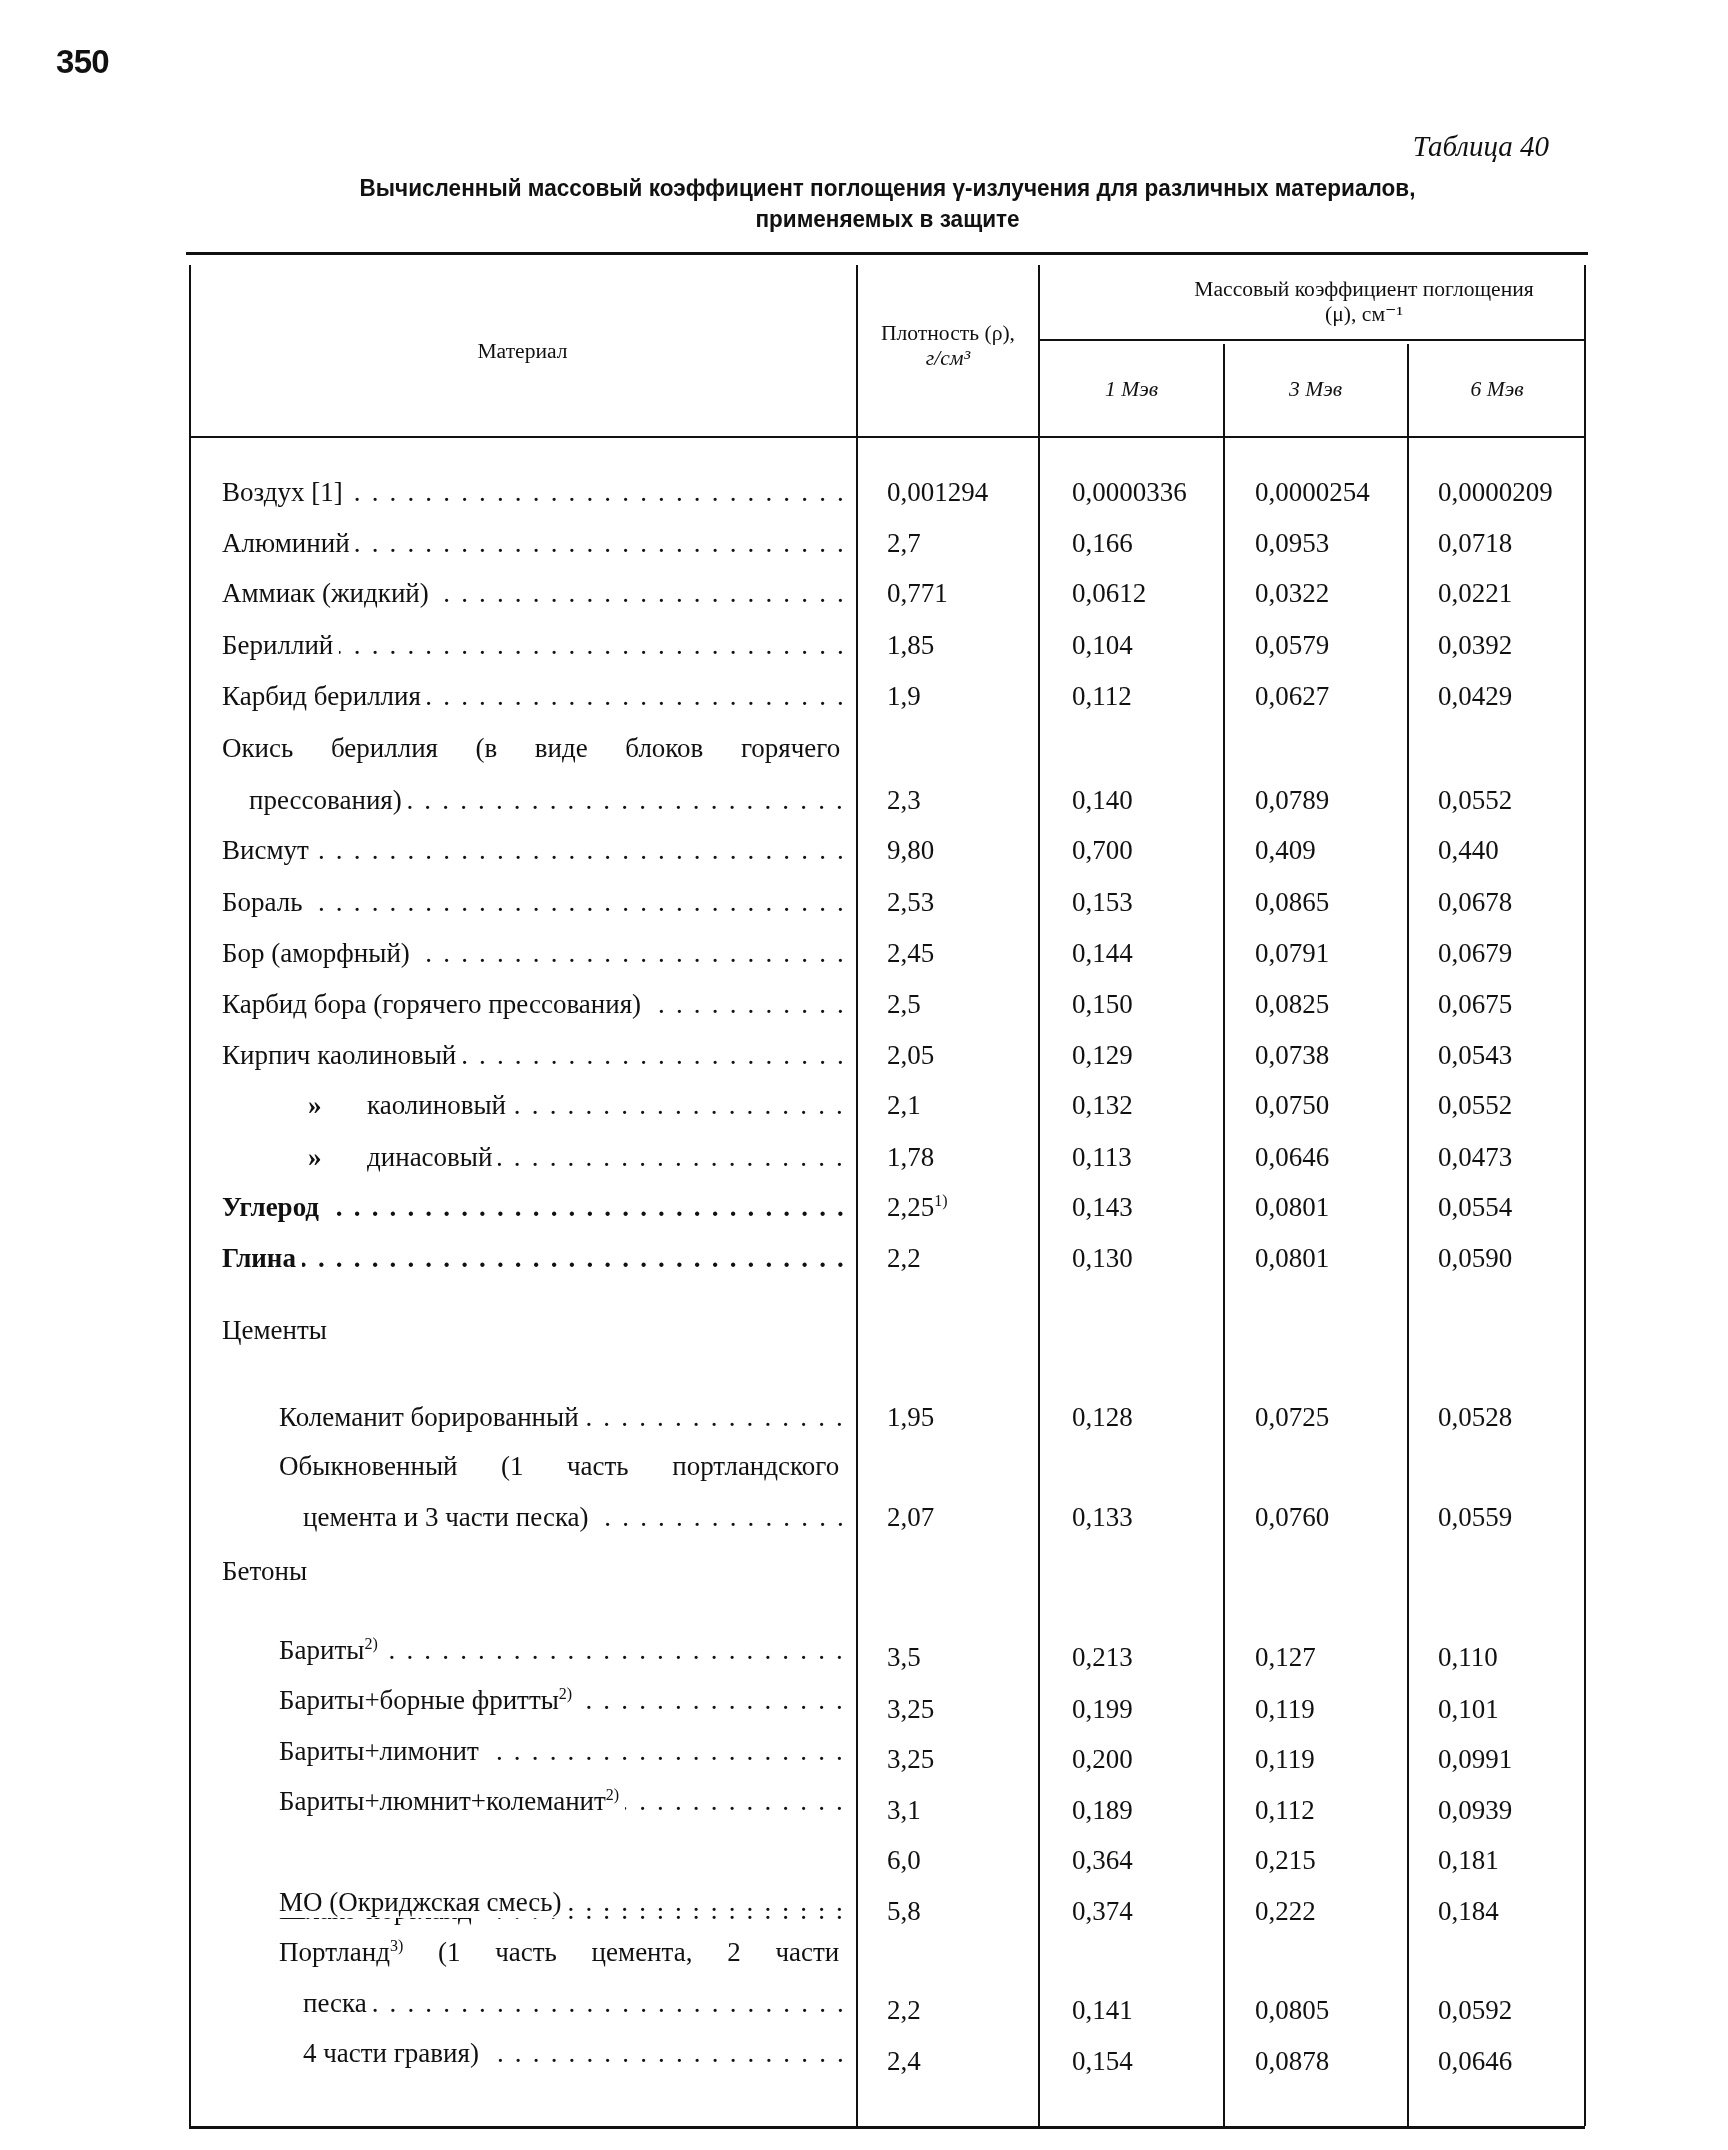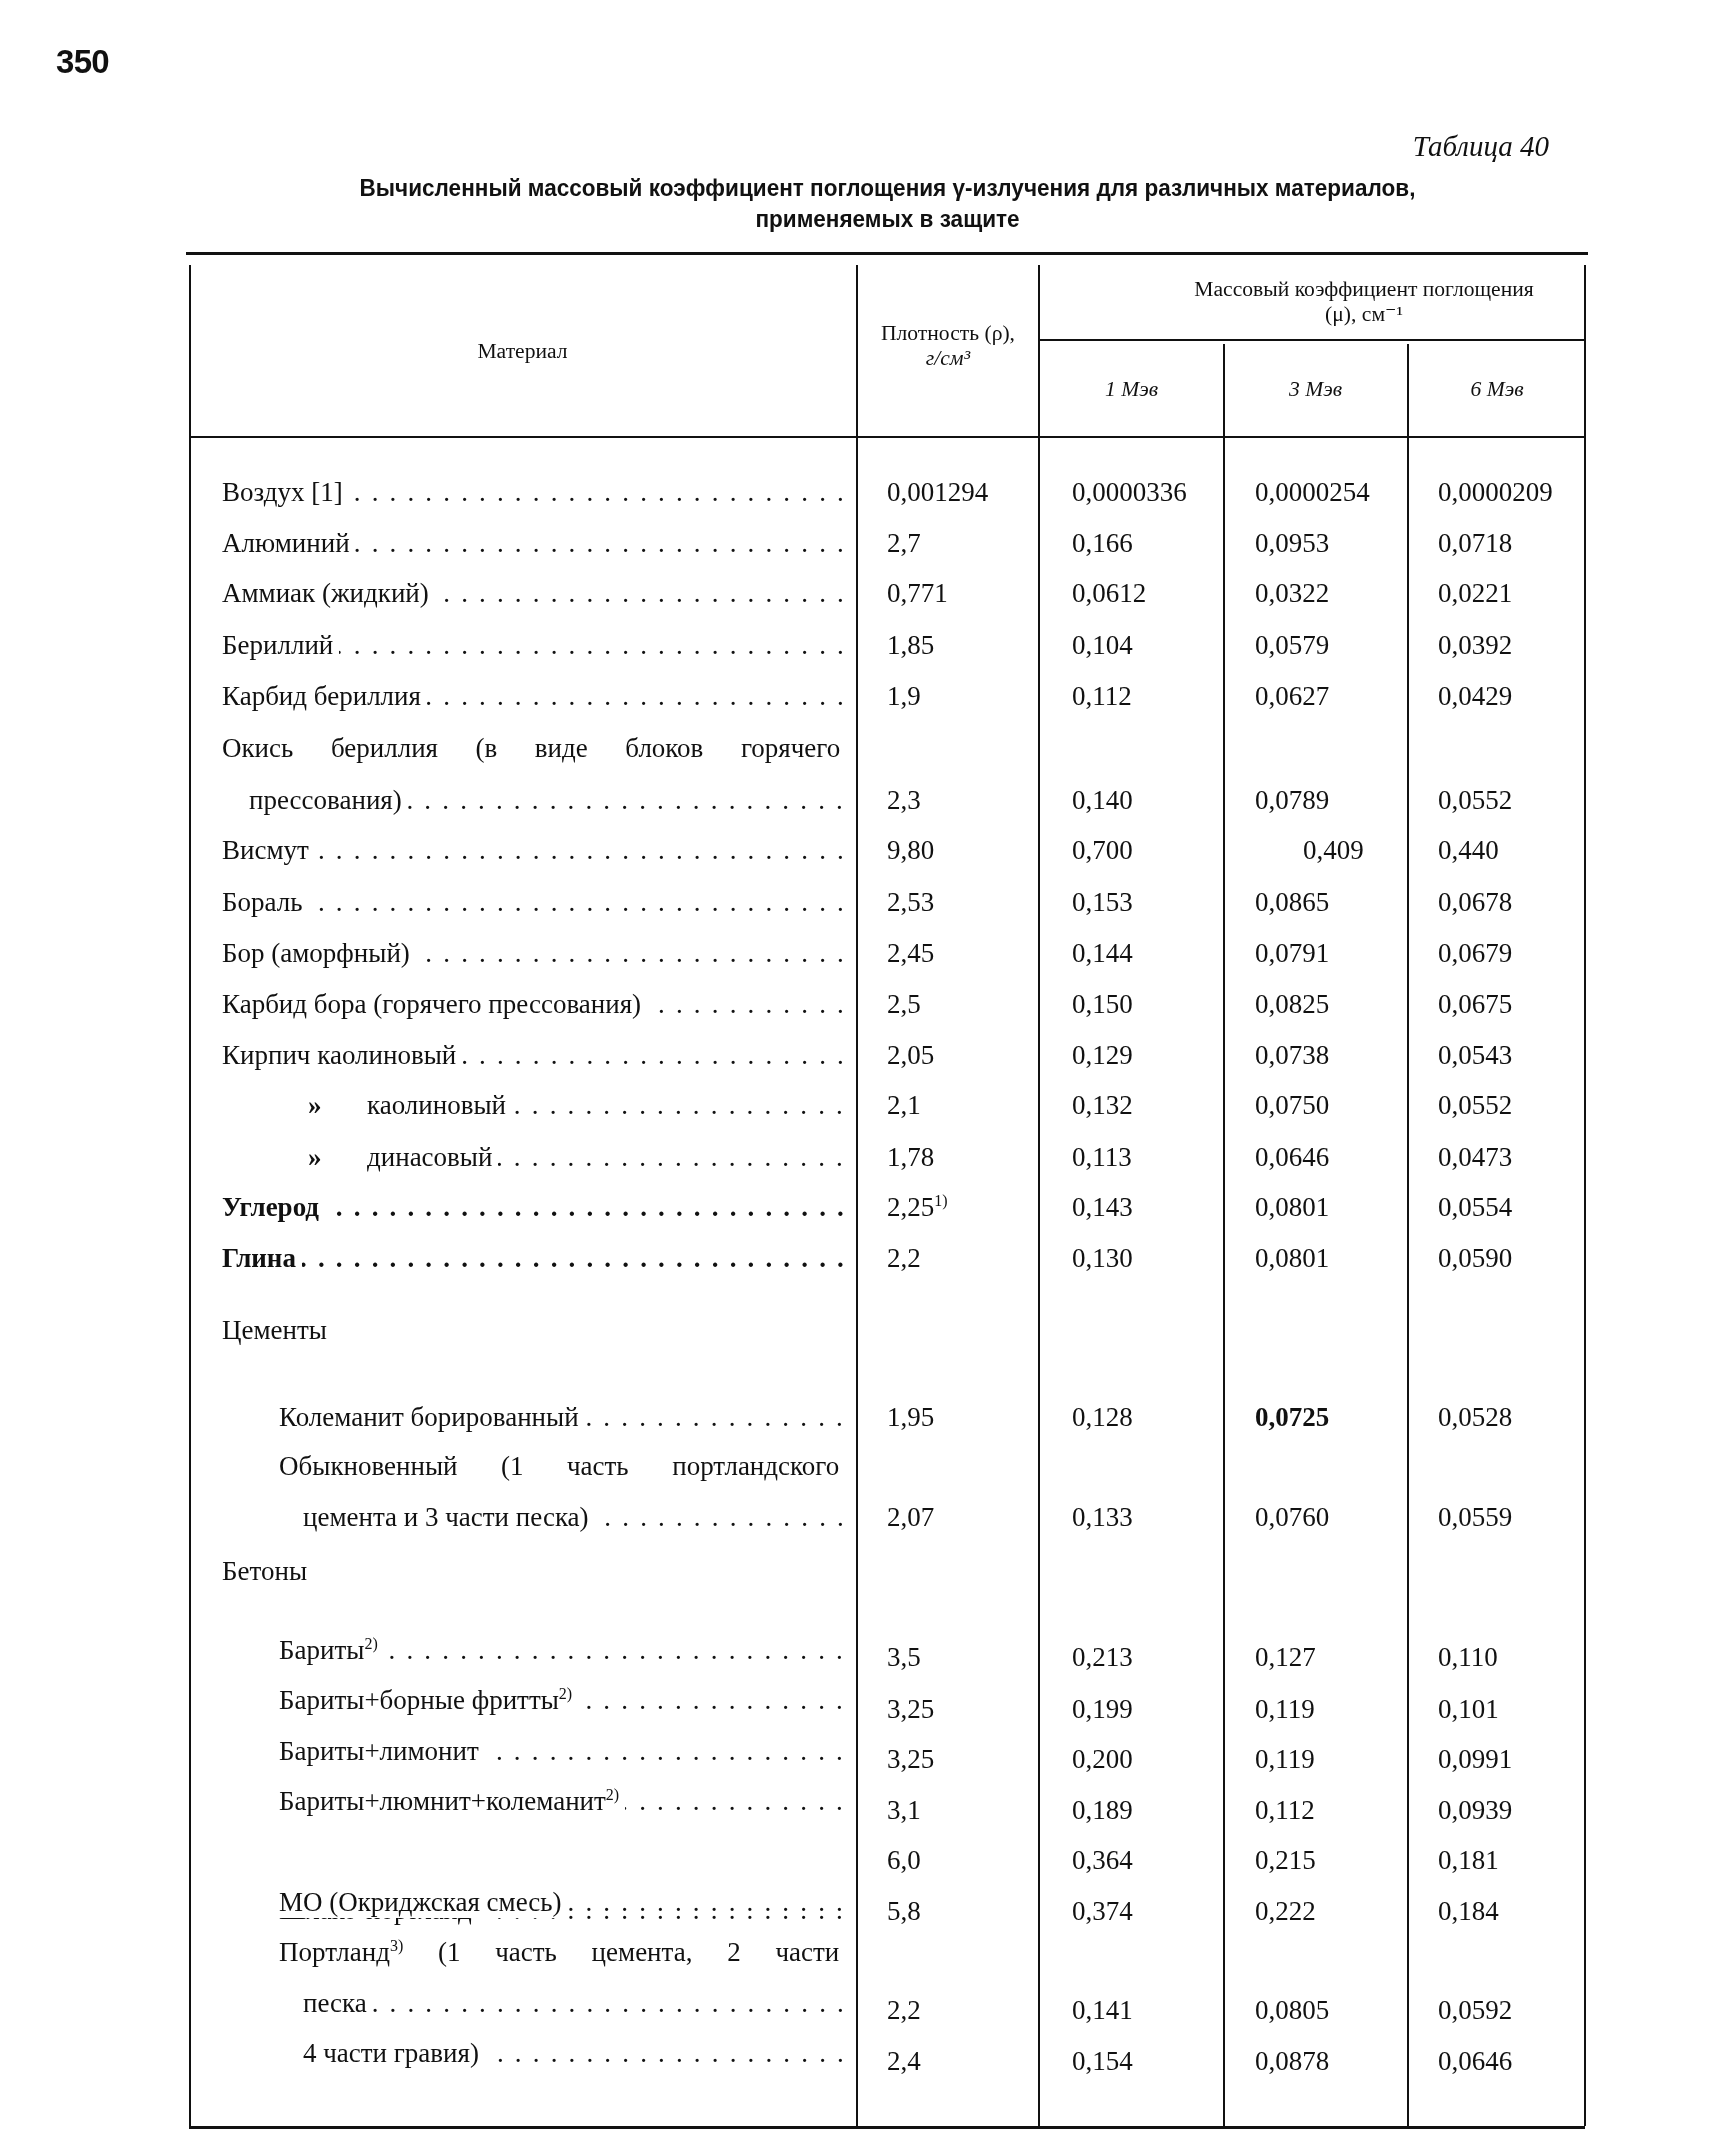--- a/index.html
+++ b/index.html
@@ -145,21 +145,21 @@
       <div class="cell c-e1" style="top: 785px;">0,140</div>
       <div class="cell c-e3" style="top: 785px;">0,0789</div>
       <div class="cell c-e6" style="top: 785px;">0,0552</div>
     </div>
     <div>
       <div class="row-label dots" style="top: 835px;">
         <span class="txt">Висмут</span>
       </div>
       <div class="cell c-density" style="top: 835px;">9,80</div>
       <div class="cell c-e1" style="top: 835px;">0,700</div>
-      <div class="cell c-e3" style="top: 835px; margin-left: 48px;">0,409</div>
+      <div class="cell c-e3" style="top: 835px;">0,409</div>
       <div class="cell c-e6" style="top: 835px;">0,440</div>
     </div>
     <div>
       <div class="row-label dots" style="top: 887px;">
         <span class="txt">Бораль</span>
       </div>
       <div class="cell c-density" style="top: 887px;">2,53</div>
       <div class="cell c-e1" style="top: 887px;">0,153</div>
       <div class="cell c-e3" style="top: 887px;">0,0865</div>
       <div class="cell c-e6" style="top: 887px;">0,0678</div>
@@ -226,21 +226,21 @@
       <div class="cell c-e1" style="top: 1243px;">0,130</div>
       <div class="cell c-e3" style="top: 1243px;">0,0801</div>
       <div class="cell c-e6" style="top: 1243px;">0,0590</div>
     </div>
     <div>
       <div class="row-label l1 dots" style="top: 1402px;">
         <span class="txt">Колеманит борированный</span>
       </div>
       <div class="cell c-density" style="top: 1402px;">1,95</div>
       <div class="cell c-e1" style="top: 1402px;">0,128</div>
-      <div class="cell c-e3" style="top: 1402px; font-weight: bold;">0,0725</div>
+      <div class="cell c-e3" style="top: 1402px;">0,0725</div>
       <div class="cell c-e6" style="top: 1402px;">0,0528</div>
     </div>
     <div>
       <div class="row-label l1" style="top: 1451px; text-align: justify; text-align-last: justify; white-space: normal;"><span class="txt" style="word-spacing: 7.2px;">Обыкновенный (1 часть портландского</span></div>
       <div class="row-label dots l2" style="top: 1502px;">
         <span class="txt">цемента и 3 части песка)</span>
       </div>
       <div class="cell c-density" style="top: 1502px;">2,07</div>
       <div class="cell c-e1" style="top: 1502px;">0,133</div>
       <div class="cell c-e3" style="top: 1502px;">0,0760</div>

